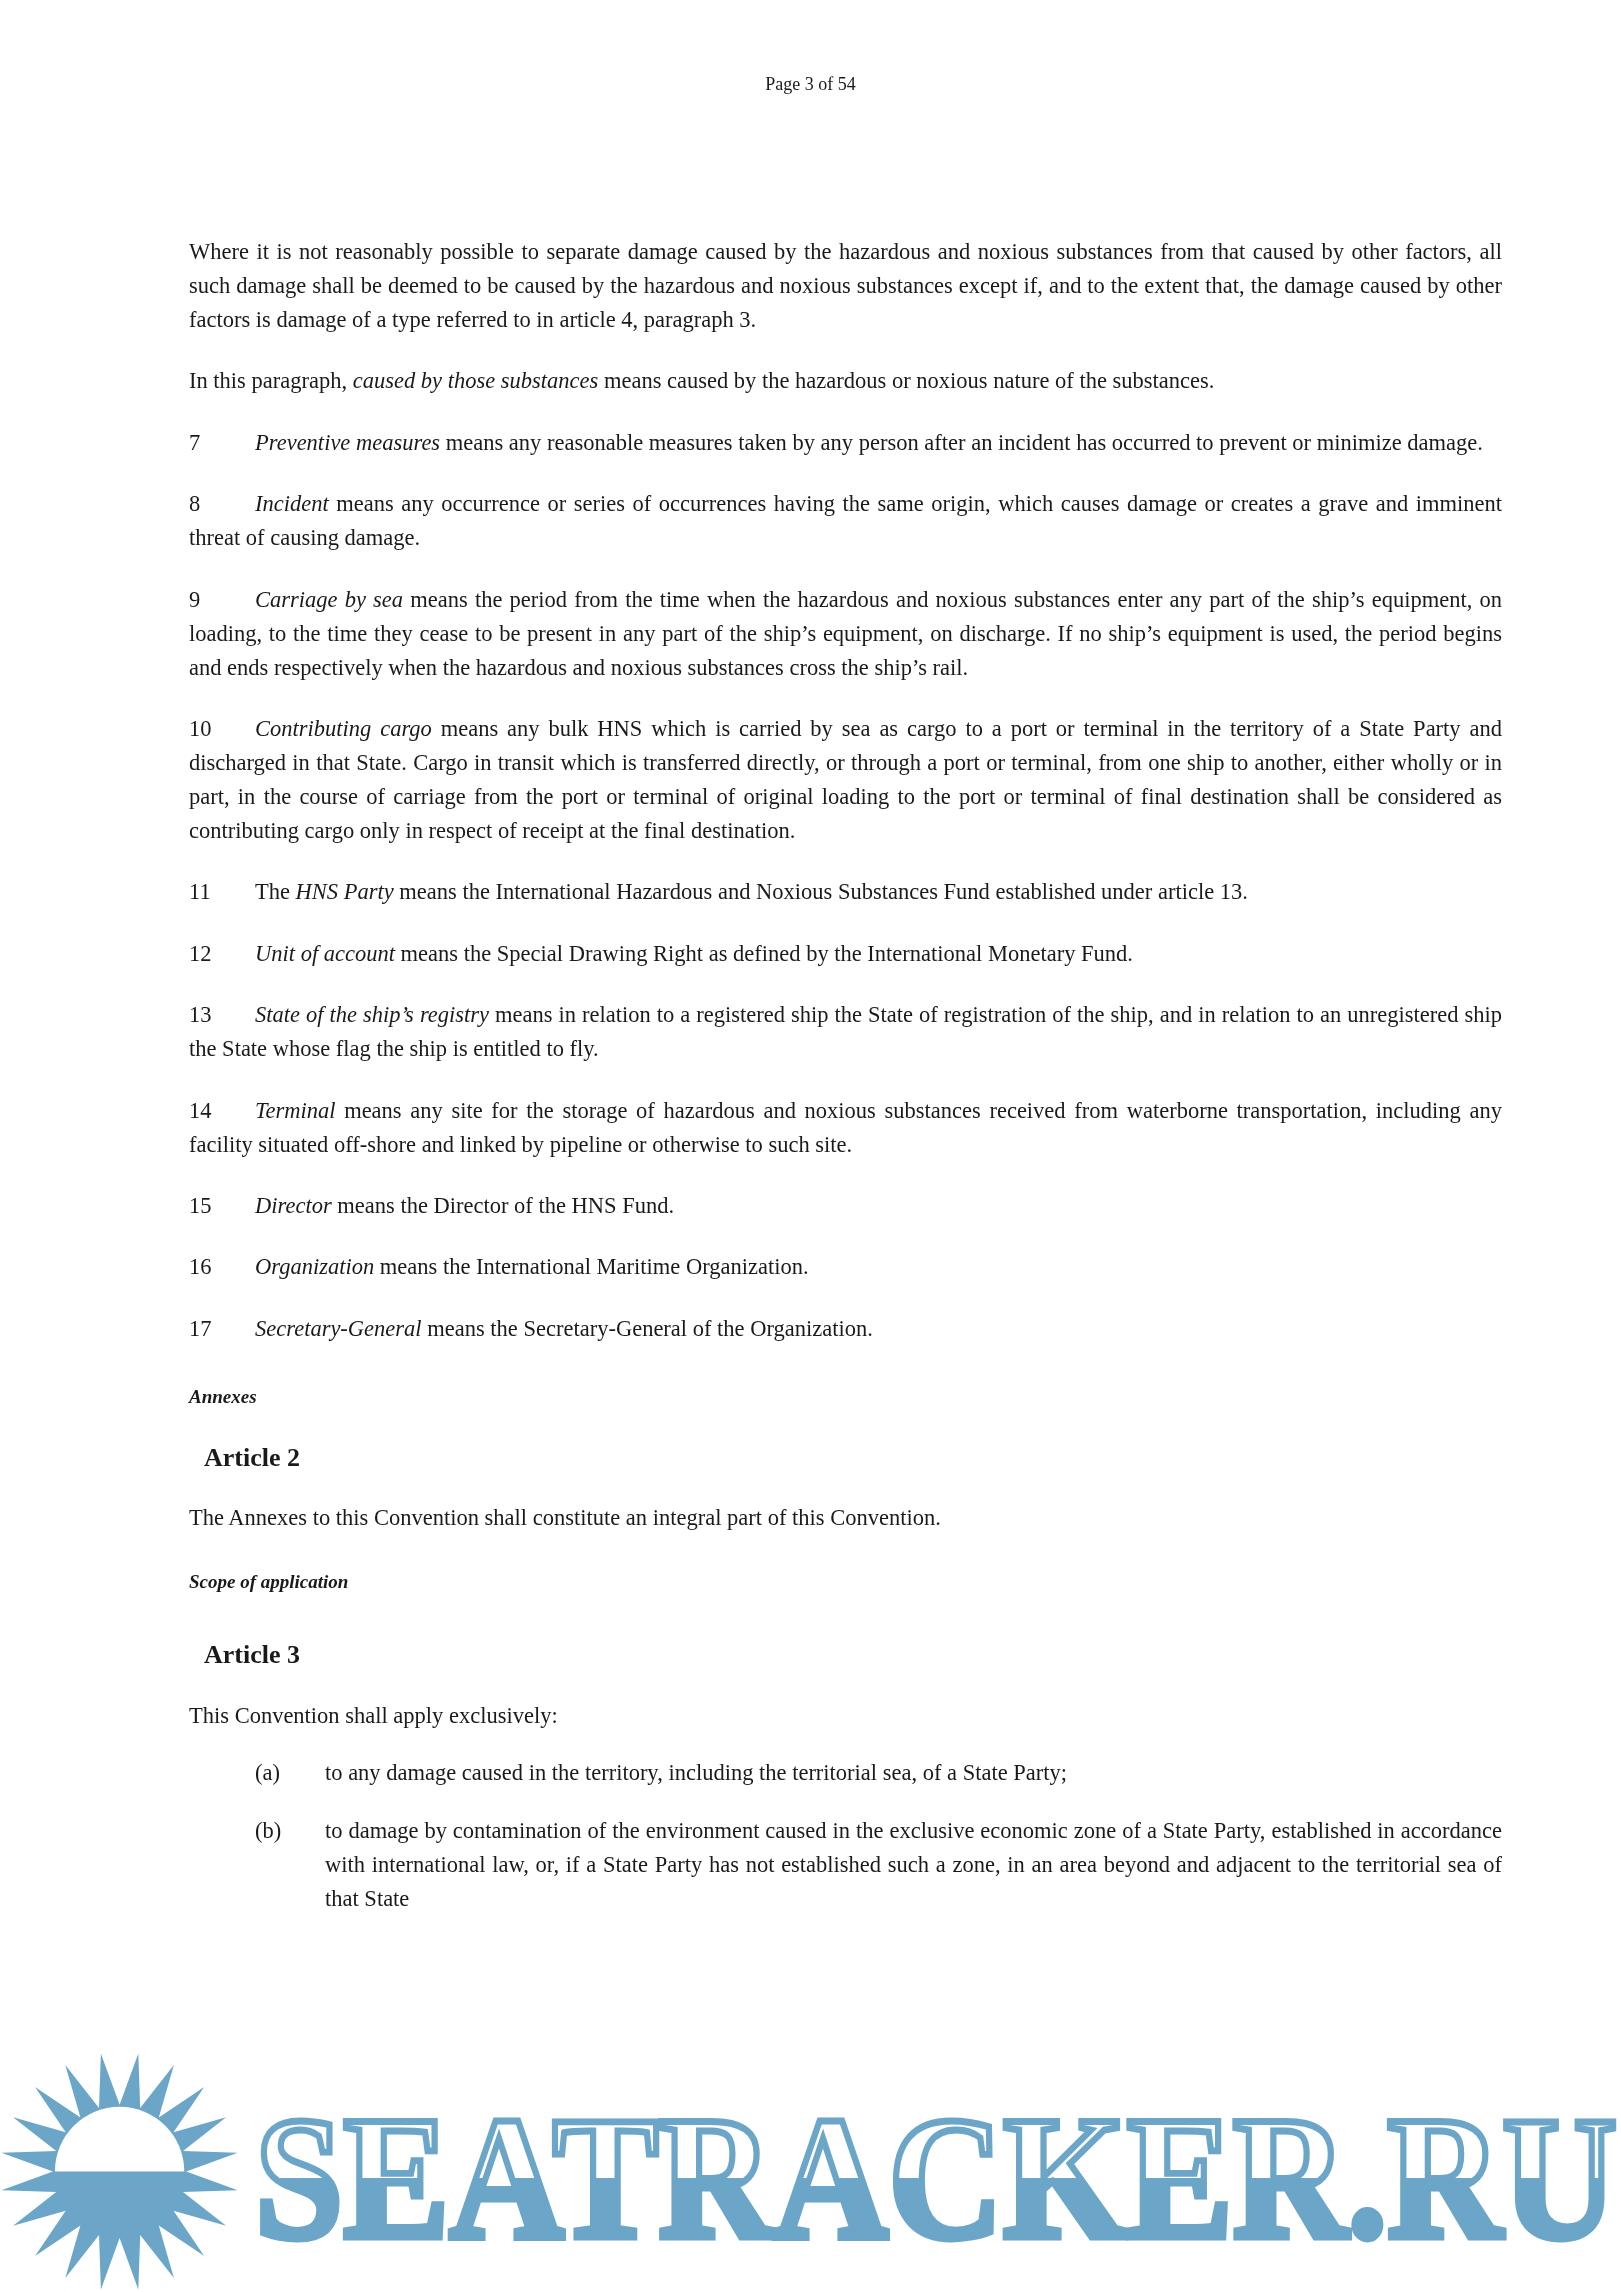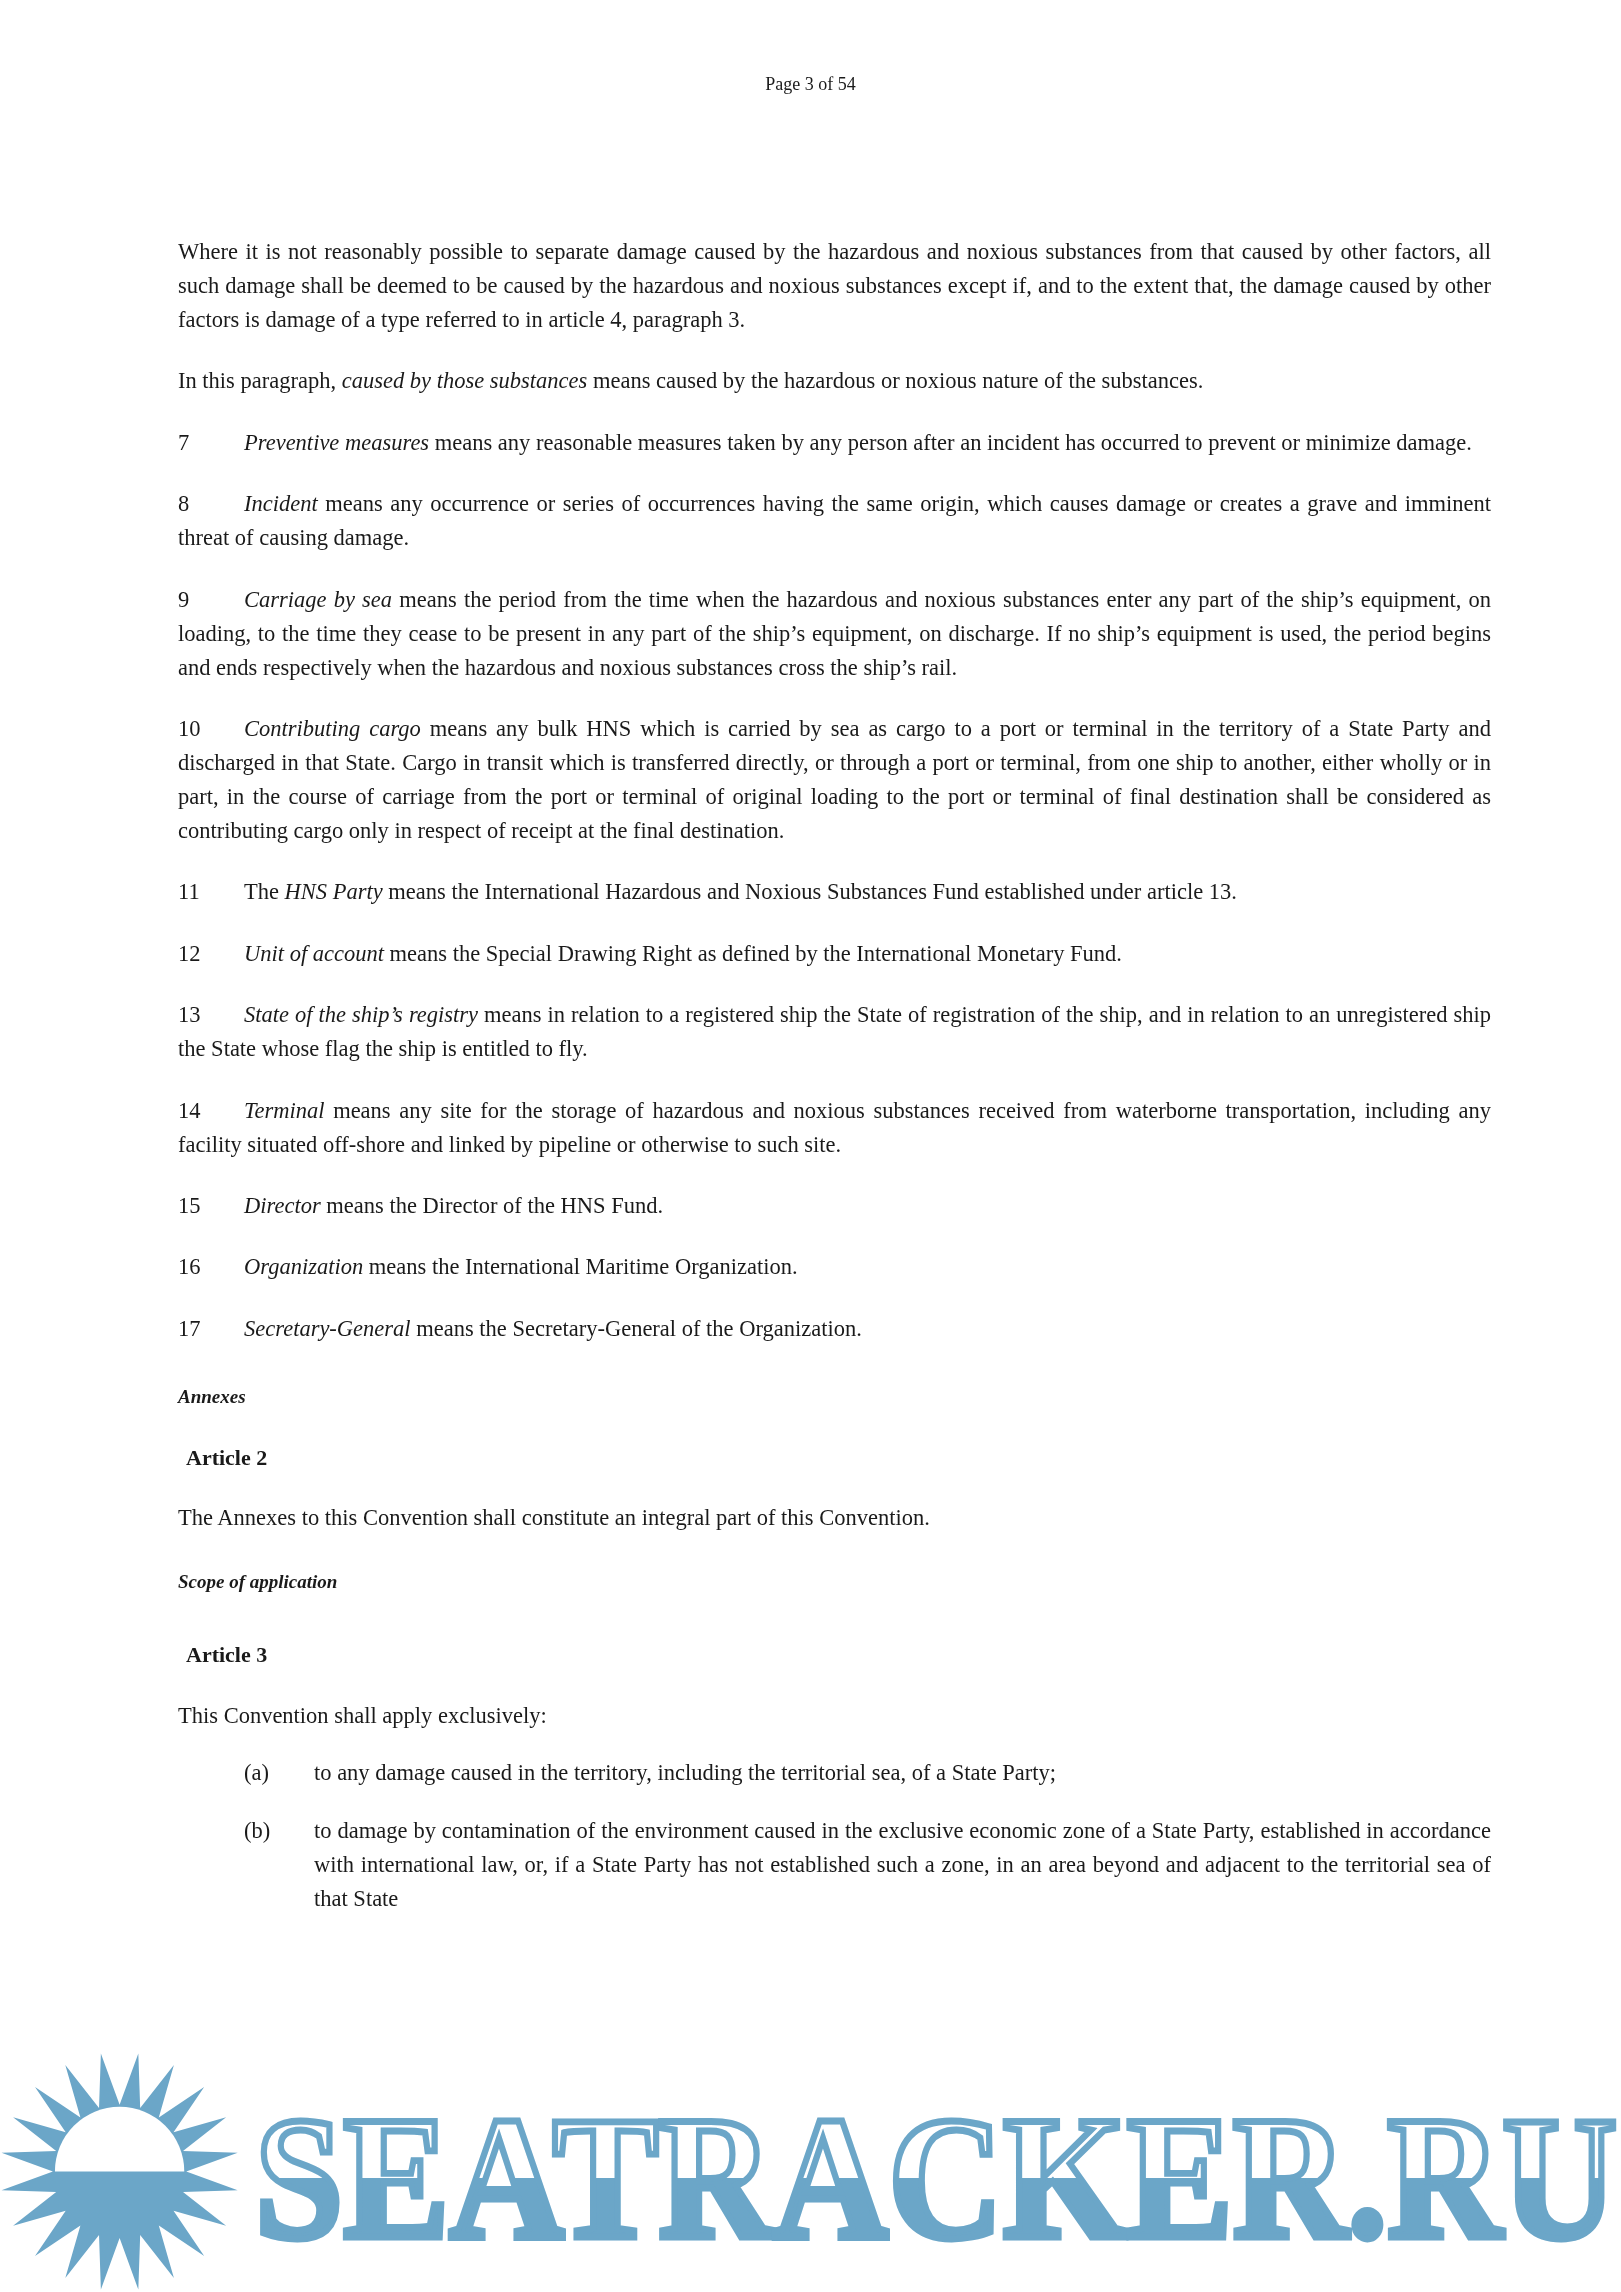--- a/index.html
+++ b/index.html
@@ -10,35 +10,35 @@
     background:#ffffff;
     overflow:hidden;
     font-family:"Liberation Serif","DejaVu Serif",serif;
     color:#1a1a1a;
   }
   .page-header{
     position:absolute;top:71px;left:0;width:100%;
     text-align:center;font-size:18px;line-height:27.4px;
   }
   .content{
-    position:absolute;top:235px;left:178px;width:1313px;
+    position:absolute;top:235px;left:189px;width:1313px;
     font-size:22.5px;line-height:34px;
   }
   .para{
     margin:27.4px 0 0 0;
     text-align:justify;
   }
   #intro-paragraphs .para:first-child{margin-top:0;}
   .it{font-style:italic;}
   .def-num{display:inline-block;min-width:66px;font-style:normal;}
   .h-main{
     font-size:19px;line-height:35px;font-weight:bold;margin:0;font-style:italic;
   }
   .h-article{
-    font-size:22px;line-height:33px;font-weight:bold;margin:8px;
+    font-size:26px;line-height:33px;font-weight:bold;margin:15px;
   }
   #annexes-h{margin-top:33px;}
   #article2-h{margin-top:27.4px;}
   #scope-h{margin-top:29px;}
   #article3-h{margin-top:39px;}
   .list-item{
     display:flex;
     margin:23.5px 0 0 66px;
   }
   .list-label{flex:0 0 70px;}

